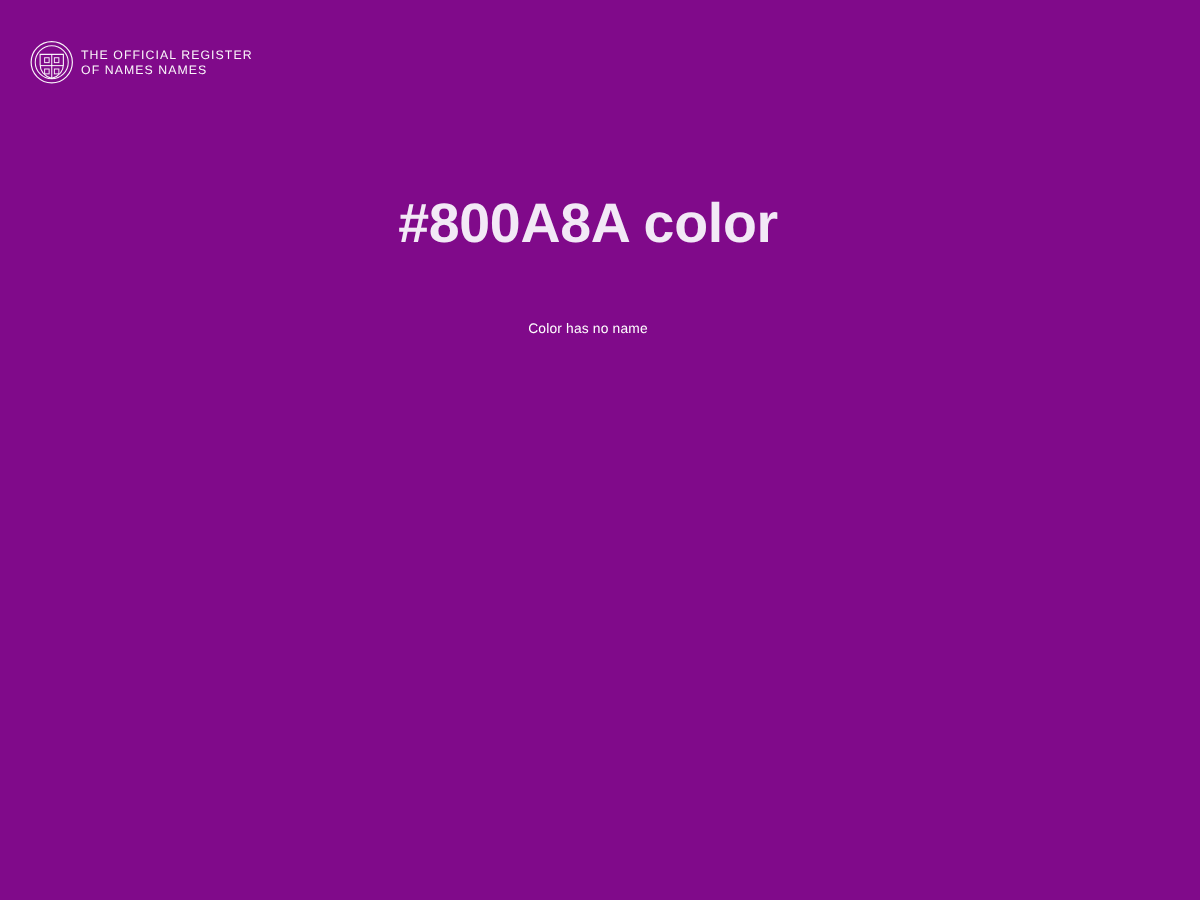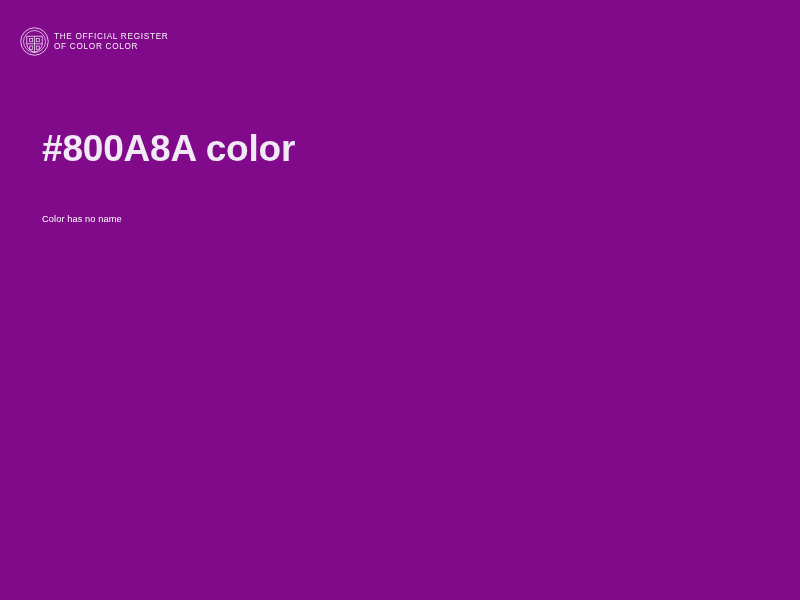--- a/index.html
+++ b/index.html
@@ -57,20 +57,21 @@
     white-space: nowrap;
     opacity: 0.97;
   }
 
   
   #main {
     position: absolute;
     left: 42px;
     top: 126px;
     width: 700px;
+    text-align: center;
   }
 
   #color-title {
     display: block;
     margin: 0;
     padding: 0;
     color: #f2e9f6;
     font-size: 37px;
     line-height: 46px;
     font-weight: 700;
@@ -112,21 +113,21 @@
 
         <rect x="19.5" y="23" width="6" height="6.5" fill="none" stroke="#ffffff" stroke-width="1.3" opacity="0.95"></rect>
         <rect x="32.5" y="23" width="6" height="6.5" fill="none" stroke="#ffffff" stroke-width="1.3" opacity="0.95"></rect>
         <rect x="19.5" y="38" width="6" height="6.5" fill="none" stroke="#ffffff" stroke-width="1.3" opacity="0.95"></rect>
         <rect x="32.5" y="38" width="6" height="6.5" fill="none" stroke="#ffffff" stroke-width="1.3" opacity="0.95"></rect>
       </svg>
     </span>
 
     <span id="brand-words">
       <span class="brand-line">THE OFFICIAL REGISTER</span>
-      <span class="brand-line">OF COLOR COLOR</span>
+      <span class="brand-line">OF NAMES NAMES</span>
     </span>
 
   </div>
 
   <div id="main">
     <h1 id="color-title" style="color: rgb(242, 233, 246);">#800A8A color</h1>
     <p id="color-subtitle" style="color: rgb(255, 255, 255); margin-top: 41px;">Color has no name</p>
   </div>
 
 </div>

